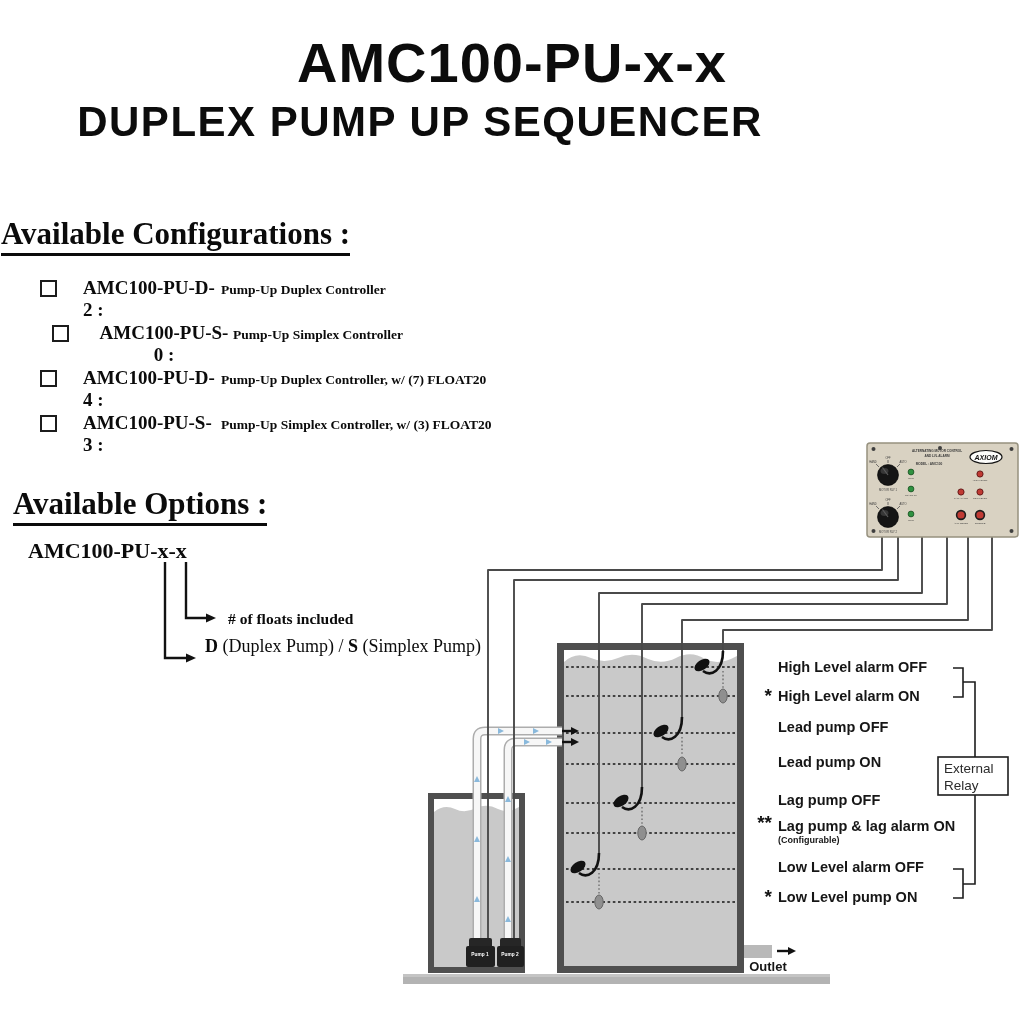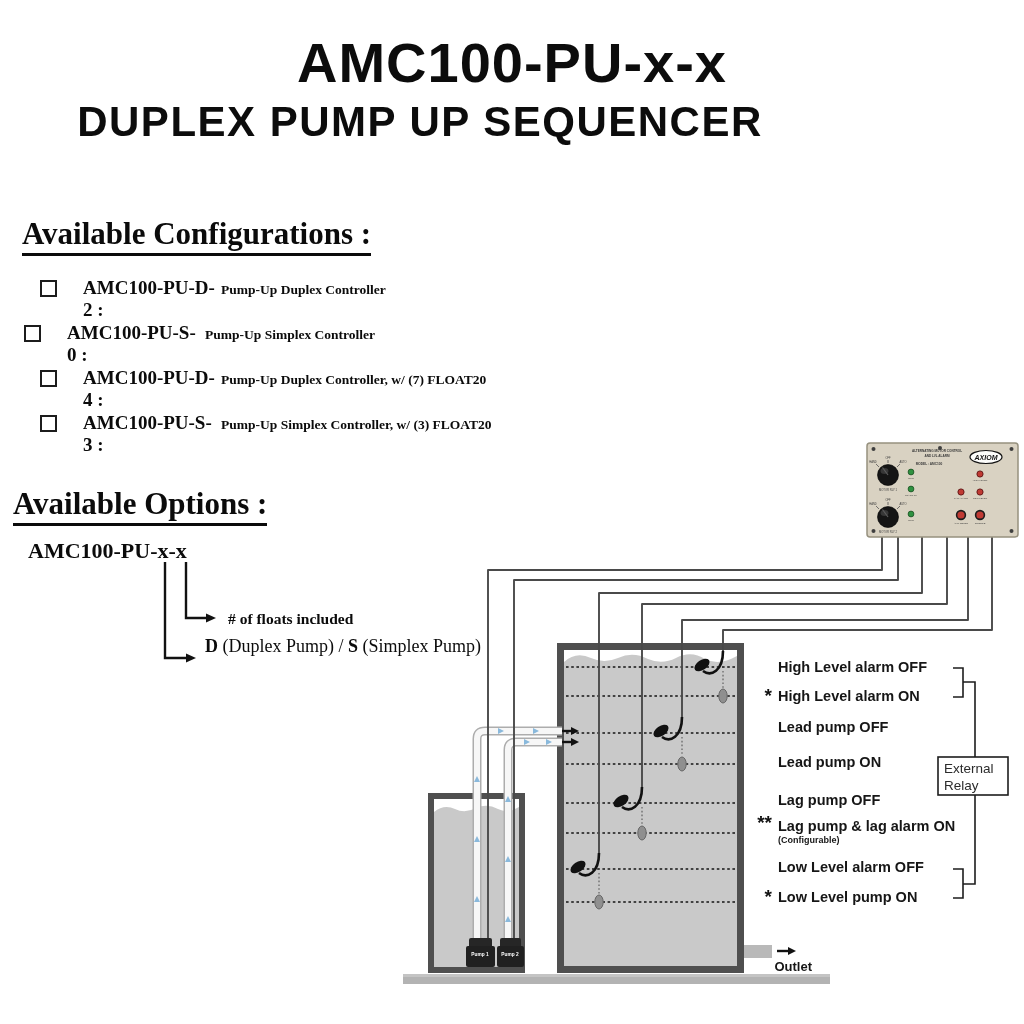--- a/index.html
+++ b/index.html
@@ -40,30 +40,30 @@
   svg text{font-family:"Liberation Sans",sans-serif;}
 </style>
 </head>
 <body>
 
 <div id="canvas">
 
   <div class="abs title1">AMC100-PU-x-x</div>
   <div class="abs title2">DUPLEX PUMP UP SEQUENCER</div>
 
-  <div class="abs" style="left:22px;top:216px;">
+  <div class="abs" style="left:1px;top:216px;">
     <div class="sec-head">Available Configurations :</div>
   </div>
 
   <div class="abs cfg-row" style="left:40px;top:277px;">
     <div class="cfg-box"></div>
     <div class="cfg-model">AMC100-PU-D-2 :</div>
     <div class="cfg-desc">Pump-Up Duplex Controller</div>
   </div>
-  <div class="abs cfg-row" style="left:24px;top:322px;">
+  <div class="abs cfg-row" style="left:52px;top:322px;text-align:center;">
     <div class="cfg-box"></div>
     <div class="cfg-model">AMC100-PU-S-0 :</div>
     <div class="cfg-desc">Pump-Up Simplex Controller</div>
   </div>
   <div class="abs cfg-row" style="left:40px;top:367px;">
     <div class="cfg-box"></div>
     <div class="cfg-model">AMC100-PU-D-4 :</div>
     <div class="cfg-desc">Pump-Up Duplex Controller, w/ (7) FLOAT20</div>
   </div>
   <div class="abs cfg-row" style="left:40px;top:412px;">
@@ -272,15 +272,15 @@
     <div class="fnote">(Configurable)</div>
   </div>
   <div class="abs flabel" style="left:778px;top:858px;">Low Level alarm OFF</div>
   <div class="abs flabel" style="left:778px;top:888px;">Low Level pump ON</div>
 
   <div class="abs relay-text" style="left:944px;top:760px;">
     <div>External</div>
     <div>Relay</div>
   </div>
 
-  <div class="abs outlet-label" style="left:760px;top:959px;width:52px;text-align:right;">Outlet</div>
+  <div class="abs outlet-label" style="left:742px;top:959px;width:52px;">Outlet</div>
 
 </div>
 
 </body></html>

